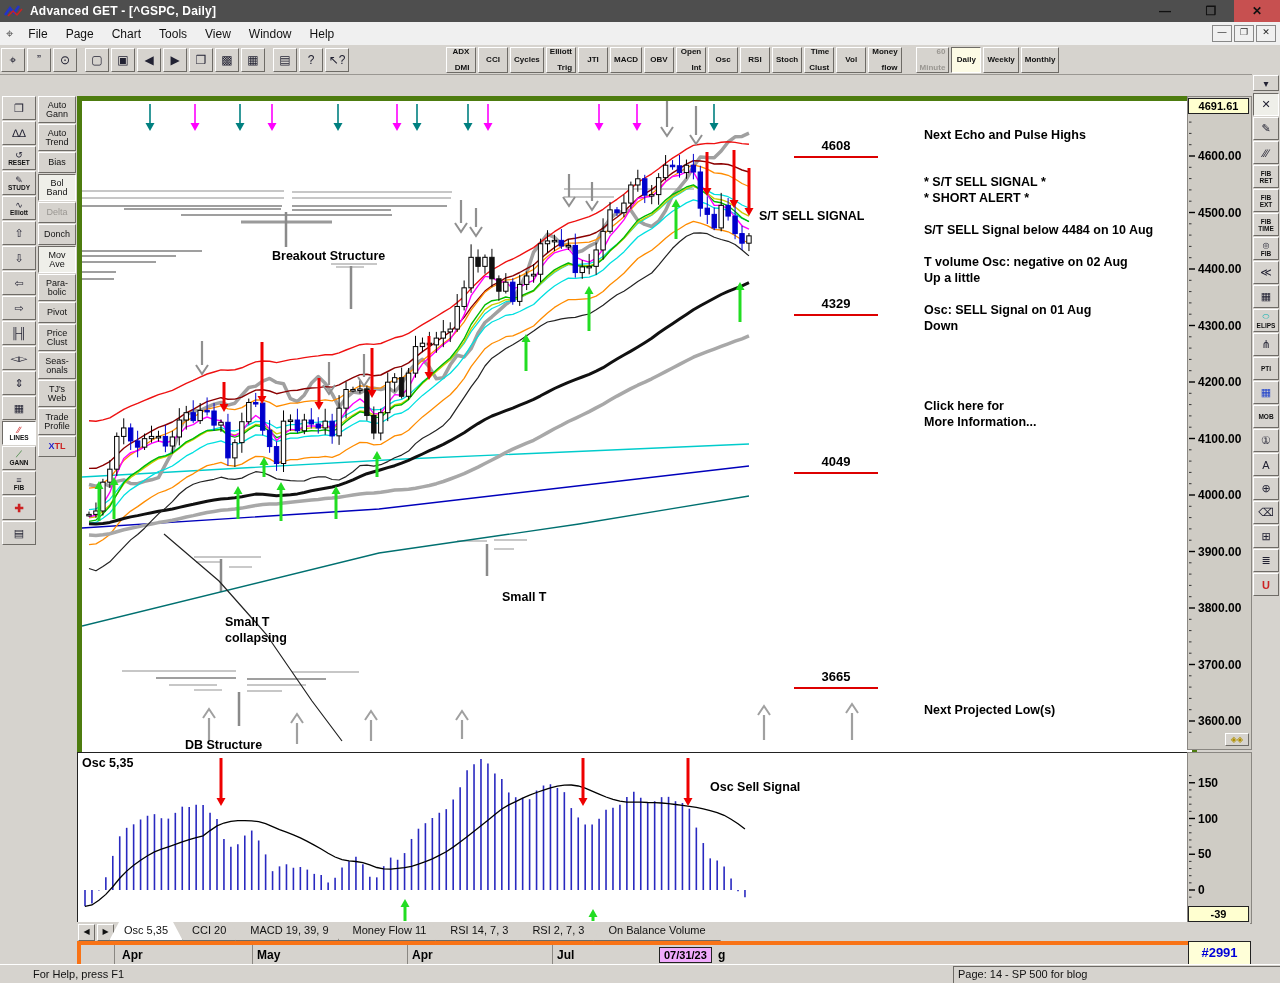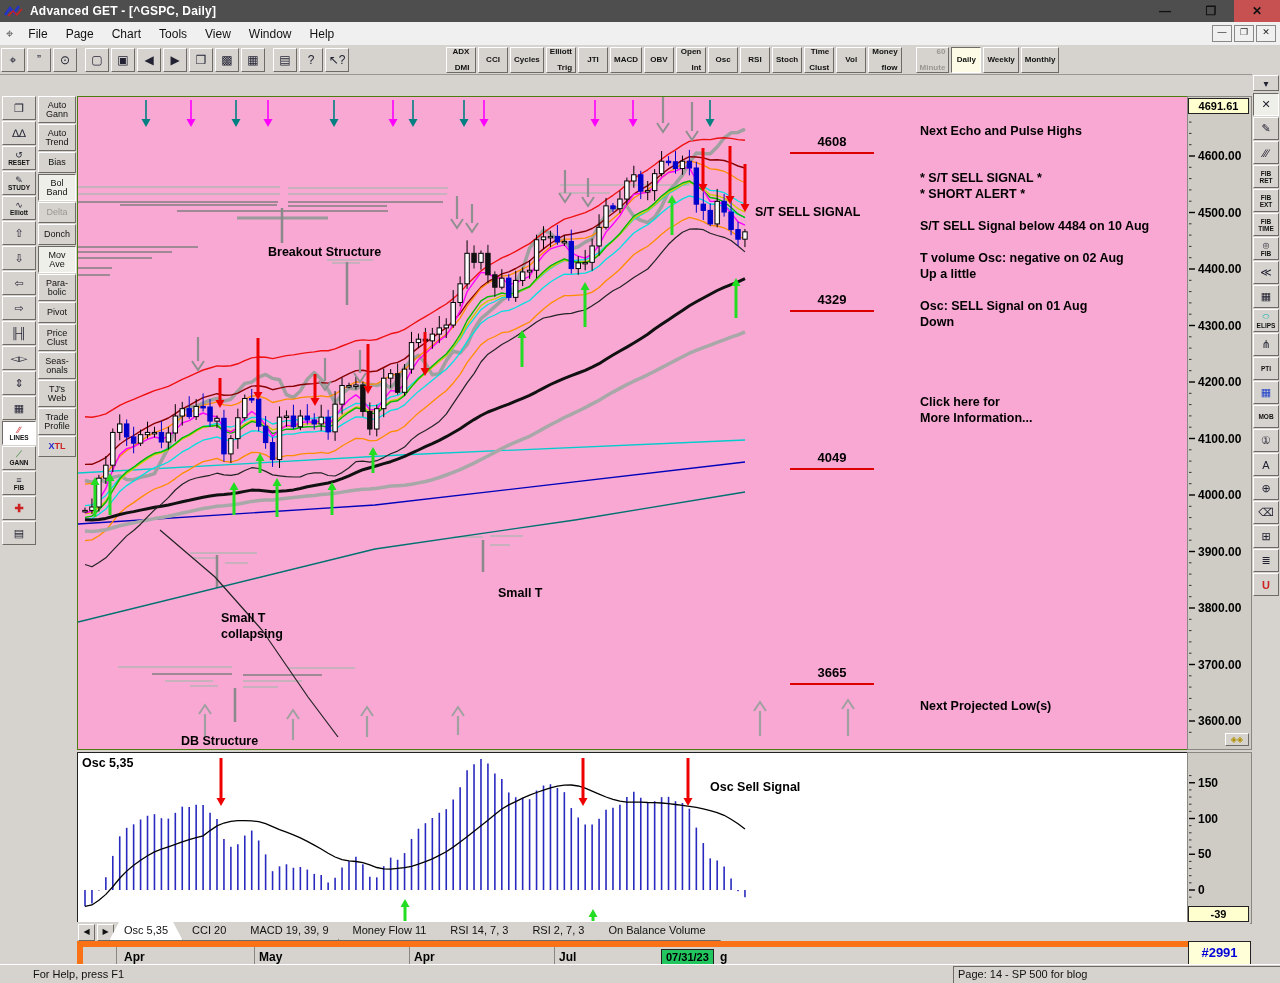--- a/index.html
+++ b/index.html
@@ -30,39 +30,39 @@
   .lblO,.lblC{color:#000;} .lblH{color:#0000d0;} .lblL{color:#d00000;}
   .val{color:#000030;margin-right:14px;}
   
   .iconbtn{width:32px;height:22px;margin:0 0 1px 2px;background:#d6d3ce;border:1px solid;border-color:#fff #6e6b66 #6e6b66 #fff;display:flex;flex-direction:column;align-items:center;justify-content:center;font-size:10px;color:#223;overflow:hidden;}
   .iconbtn .cap{font-size:6.5px;line-height:6.5px;font-weight:bold;color:#111;}
   .iconbtn.sel{background:#fff;border-color:#6e6b66 #fff #fff #6e6b66;}
   .studybtn{width:36px;margin:0 0 1px 1px;background:#d6d3ce;border:1px solid;border-color:#fff #6e6b66 #6e6b66 #fff;display:flex;flex-direction:column;align-items:center;justify-content:center;font-size:9px;line-height:9px;color:#111;text-align:center;}
   .studybtn.pressed{background:#efefe9;border-color:#6e6b66 #fff #fff #6e6b66;text-align:center;}
   .studybtn.disabled{color:#9a9792;}
   
-  #chartwrap{left:77px;top:96px;width:1110px;height:652px;background:#f9a8d4;border:1px solid #4d7c0f;}
+  #chartwrap{left:77px;top:96px;width:1110px;height:652px;background:#ffffff;border:5px solid #4d7c0f;}
   #oscwrap{left:77px;top:752px;width:1110px;height:170px;background:#fff;border:1px solid #222;}
   .gutter{background:#cfccc5;border:1px solid #8a8782;}
   .axisbox{position:absolute;background:#ffffd0;border:1px solid #222;font-size:11px;font-weight:bold;text-align:center;color:#000;}
   
   #rightstrip{left:1252px;top:74px;width:28px;height:890px;background:#d6d3ce;}
   .rbtn{width:24px;height:21px;margin:1px 0 0 1px;background:#d6d3ce;border:1px solid;border-color:#fff #6e6b66 #6e6b66 #fff;display:flex;flex-direction:column;align-items:center;justify-content:center;font-size:10px;color:#223;overflow:hidden;}
   .rbtn.sel{background:#efefe9;border-color:#6e6b66 #fff #fff #6e6b66;}
   .rbtn .cap{font-size:6.5px;line-height:7px;font-weight:bold;color:#111;text-align:center;}
   
   #tabsrow{left:77px;top:922px;width:1173px;height:19px;background:#d6d3ce;border-bottom:1px solid #8a8782;display:flex;align-items:stretch;}
   .tabarrow{width:15px;height:15px;margin:2px 1px 0 1px;background:#d6d3ce;border:1px solid;border-color:#fff #6e6b66 #6e6b66 #fff;font-size:8px;text-align:center;line-height:13px;color:#111;}
   .tab{position:relative;padding:2px 14px 0 14px;font-size:11px;color:#111;background:#d6d3ce;border:1px solid #6e6b66;border-top:none;clip-path:polygon(10px 0,calc(100% - 10px) 0,100% 100%,0 100%);margin-left:-6px;}
   .tab.active{background:#fff;font-weight:normal;z-index:3;}
   
-  #xaxisrow{left:77px;top:941px;width:1110px;height:23px;background:#d6d3ce;border:6px solid #f97316;font-size:12px;font-weight:bold;color:#000;}
+  #xaxisrow{left:77px;top:941px;width:1110px;height:23px;background:#d6d3ce;border:4px solid #f97316;font-size:12px;font-weight:bold;color:#000;}
   .month{position:absolute;top:3px;}
   .msep{position:absolute;top:0;width:1px;height:22px;background:#8a8782;}
-  #datebox{position:absolute;top:2px;background:#22c55e;border:1px solid #222;font-size:11px;font-weight:bold;padding:1px 4px;}
+  #datebox{position:absolute;top:2px;background:#f0abfc;border:1px solid #222;font-size:11px;font-weight:bold;padding:1px 4px;}
   #augpartial{position:absolute;top:3px;}
   #barcount{left:1188px;top:941px;width:61px;height:22px;background:#ffffd8;border:1px solid #222;color:#0000d8;font-size:13px;font-weight:bold;text-align:center;line-height:21px;}
   
   #statusbar{left:0;top:964px;width:1280px;height:19px;background:#d6d3ce;border-top:1px solid #fff;font-size:11px;color:#111;}
   #status-left{position:absolute;left:4px;top:3px;padding-left:29px;}
   #status-right{position:absolute;left:953px;top:1px;width:322px;height:15px;border:1px solid;border-color:#6e6b66 #fff #fff #6e6b66;padding:1px 4px;}
   svg text{font-family:"Liberation Sans",sans-serif;}
 </style>
 </head>
 <body>

